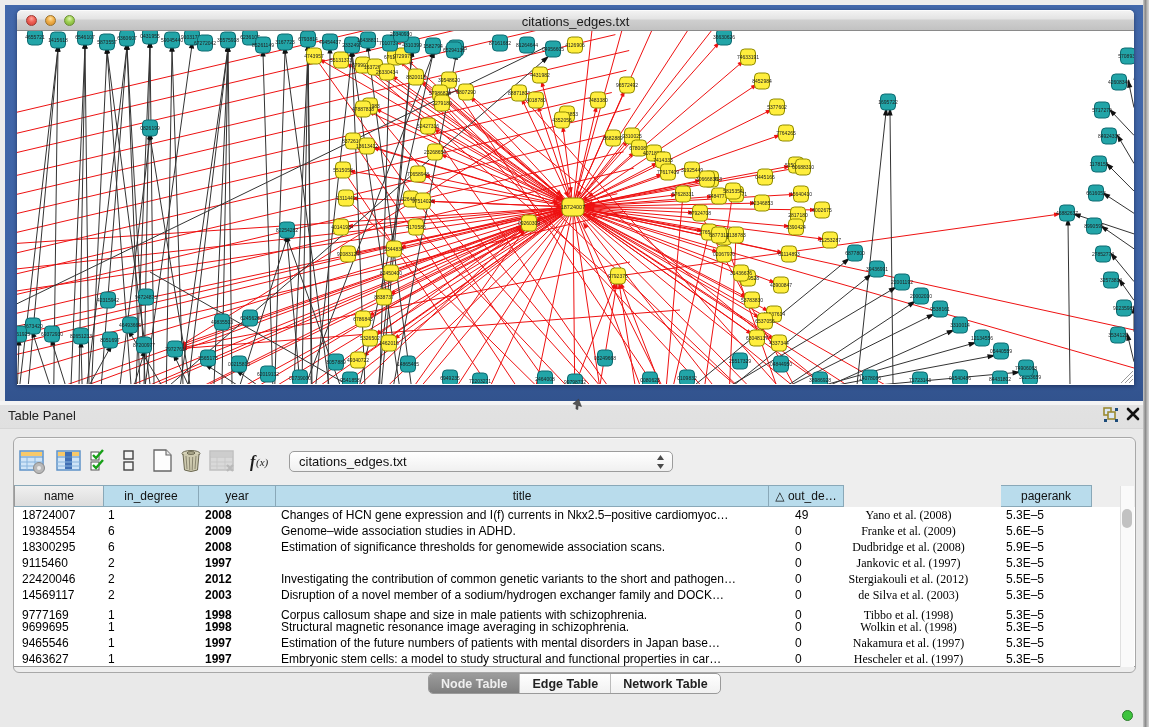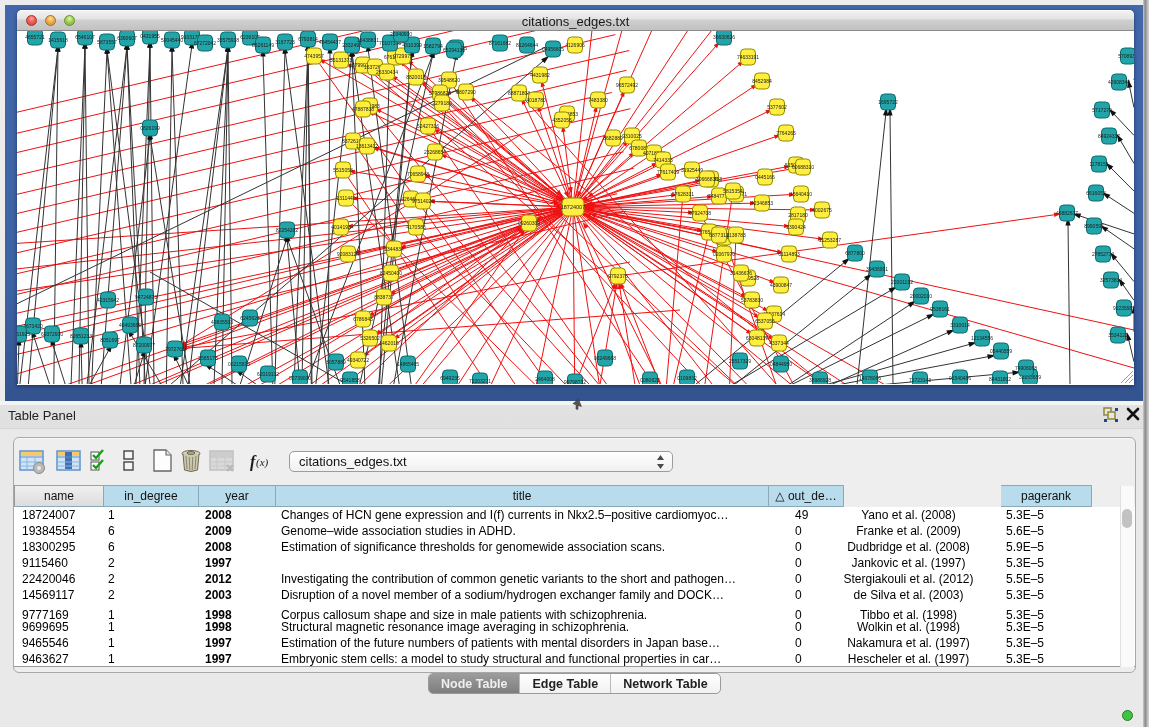--- a/index.html
+++ b/index.html
@@ -32,21 +32,21 @@
   box-shadow:inset 0 1px 0 #f8f8f8; }
 .hcell { position:absolute; top:485px; height:22px; background:#b9dcec; border:1px solid #89a8b8;
   border-left:none; font-size:12px; color:#111; text-align:center; line-height:21px; }
 .trow { position:absolute; left:14px; width:1106px; height:16px; font-size:12px; color:#000; }
 .trow .c { position:absolute; top:0; height:16px; line-height:15px; white-space:nowrap; overflow:hidden; }
 .c1 { left:8px;   width:86px; }
 .c2 { left:94px;  width:90px; }
 .c3 { left:191px; width:70px;font-weight:bold; }
 .c4 { left:267px; width:487px; }
 .c5 { left:761px; width:70px;margin-left:20px; }
-.c6 { left:816px; width:157px; text-align:center; }
+.c6 { left:816px; width:157px; text-align:center;font-family:Liberation Serif, serif; }
 .c7 { left:992px; width:90px; }
 
 #tabs { position:absolute; left:428px; top:272px; height:21px; display:flex;
   border:1px solid #9a9a9a; border-radius:5px; overflow:hidden;
   background:linear-gradient(180deg,#ffffff 0%,#f1f1f1 100%); font-size:12.5px; font-weight:bold; }
 #tabs .seg { padding:0 12px; line-height:20px; color:#222; border-left:1px solid #bbb; }
 #tabs .seg.first { border-left:none; }
 #tabs .seg.sel { background:linear-gradient(180deg,#9c9c9c 0%,#7e7e7e 100%); color:#efefef; }
 #mem { position:absolute; right:39px; top:324px; font-size:14px; color:#222; }
 #memdot { position:absolute; right:16px; top:309px; width:11px; height:11px; border-radius:50%;

